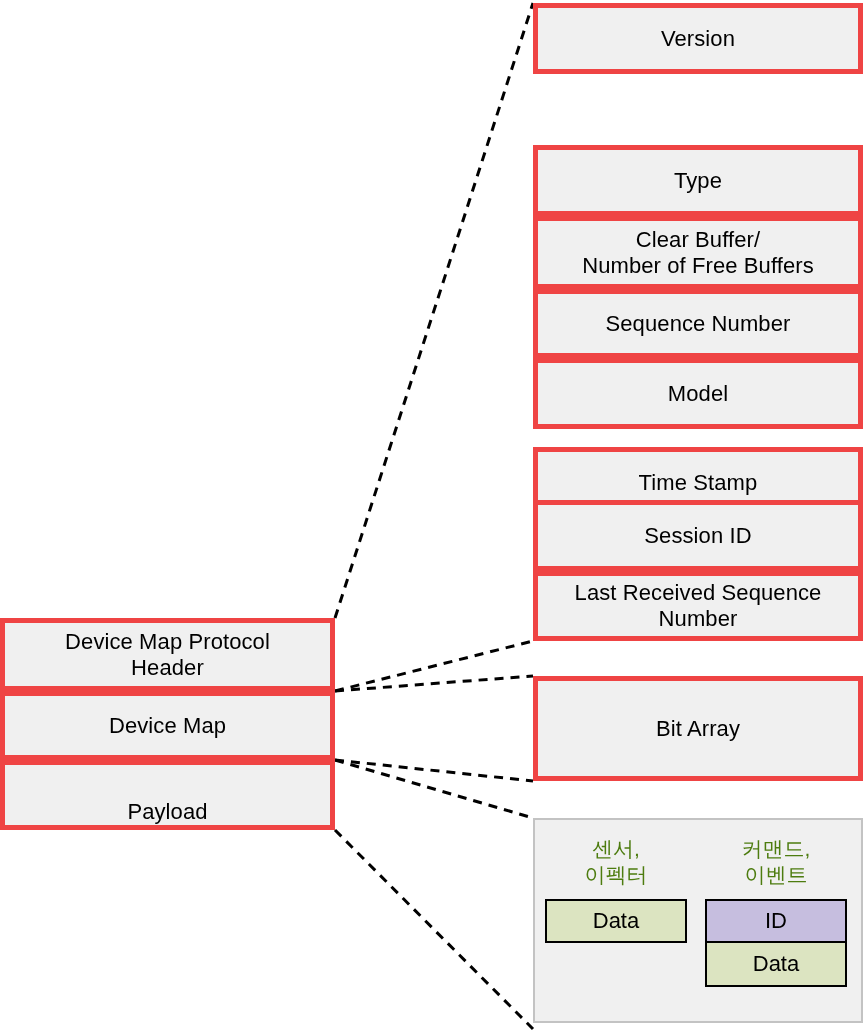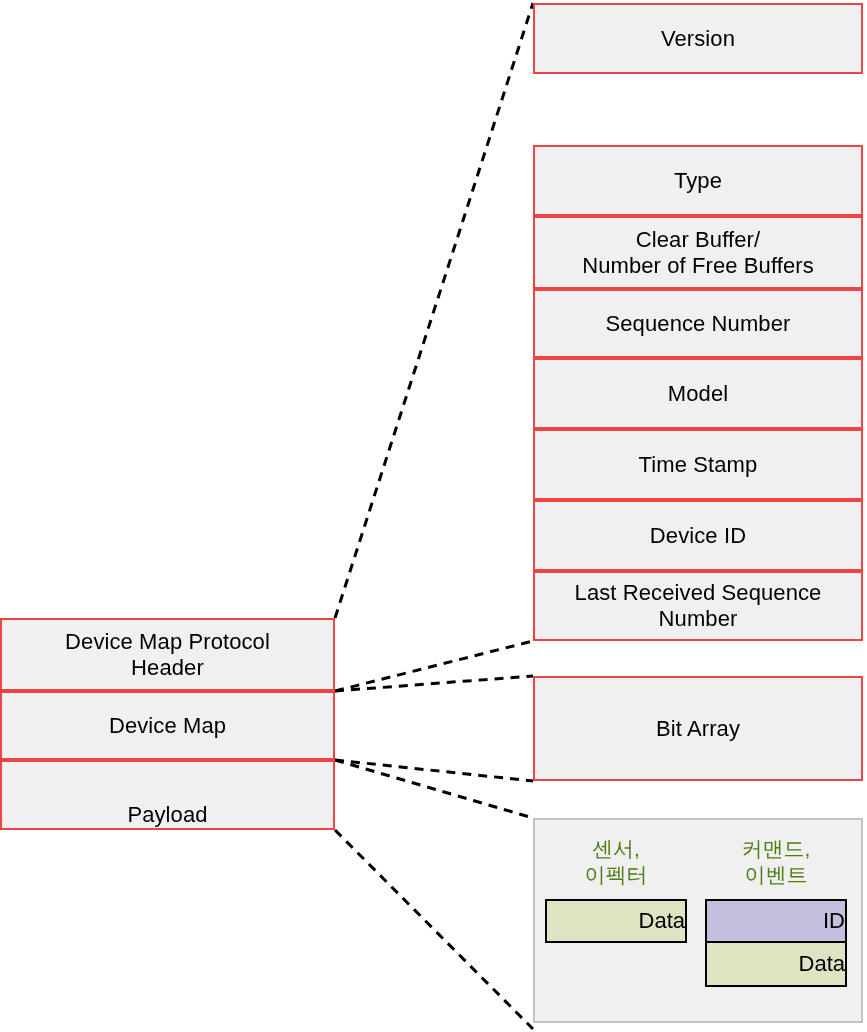--- a/index.html
+++ b/index.html
@@ -29,21 +29,21 @@
     width: 867px;
     height: 1032px;
     pointer-events: none;
   }
 
   
   .field-box {
     position: absolute;
     box-sizing: border-box;
     background: #f0f0f0;
-    border: 2px solid #ef4444;
+    border: 5px solid #ef4444;
     display: flex;
     align-items: center;
     justify-content: center;
     text-align: center;
     font-size: 22px;
     line-height: 1.18;
     letter-spacing: 0.1px;
     color: #000000;
     padding: 0 6px;
   }
@@ -111,21 +111,21 @@
     line-height: 1.22;
     white-space: pre-line;
     color: #4d7c0f;
   }
   .data-cell {
     box-sizing: border-box;
     border: 2px solid #000000;
     font-size: 22px;
     display: flex;
     align-items: center;
-    justify-content: flex-end;
+    justify-content: center;
     height: 44px;
   }
   .cell-green { background: #dce4c1; }
   .cell-purple { background: #c6bedf; }
   .cells-wrap { margin-top: 12px; }
   .cells-wrap .data-cell + .data-cell { border-top: none; }
   .col-sensor .cells-wrap { padding: 0 4px; }
   .col-command .cells-wrap { padding: 0 4px; }
 </style>
 </head>
@@ -163,25 +163,25 @@
     </div>
     <div class="field-box" style="top: 213px; height: 73px;">
       <span class="label-text">Clear Buffer/<br>Number of Free Buffers</span>
     </div>
     <div class="field-box" style="top: 286px; height: 69px;">
       <span class="label-text">Sequence Number</span>
     </div>
     <div class="field-box" style="top: 355px; height: 71px;">
       <span class="label-text">Model</span>
     </div>
-    <div class="field-box" style="top: 426px; height: 71px;">
+    <div class="field-box" style="top: 444px; height: 71px;">
       <span class="label-text">Time Stamp</span>
     </div>
     <div class="field-box" style="top: 497px; height: 71px;">
-      <span class="label-text">Device ID</span>
+      <span class="label-text">Session ID</span>
     </div>
     <div class="field-box" style="top: 568px; height: 70px;">
       <span class="label-text">Last Received Sequence<br>Number</span>
     </div>
   </div>
 
   <div id="devicemap-detail-group">
     <div class="field-box" style="left:0;top:0;width:330px;height:105px;">
       <span class="label-text">Bit Array</span>
     </div>

